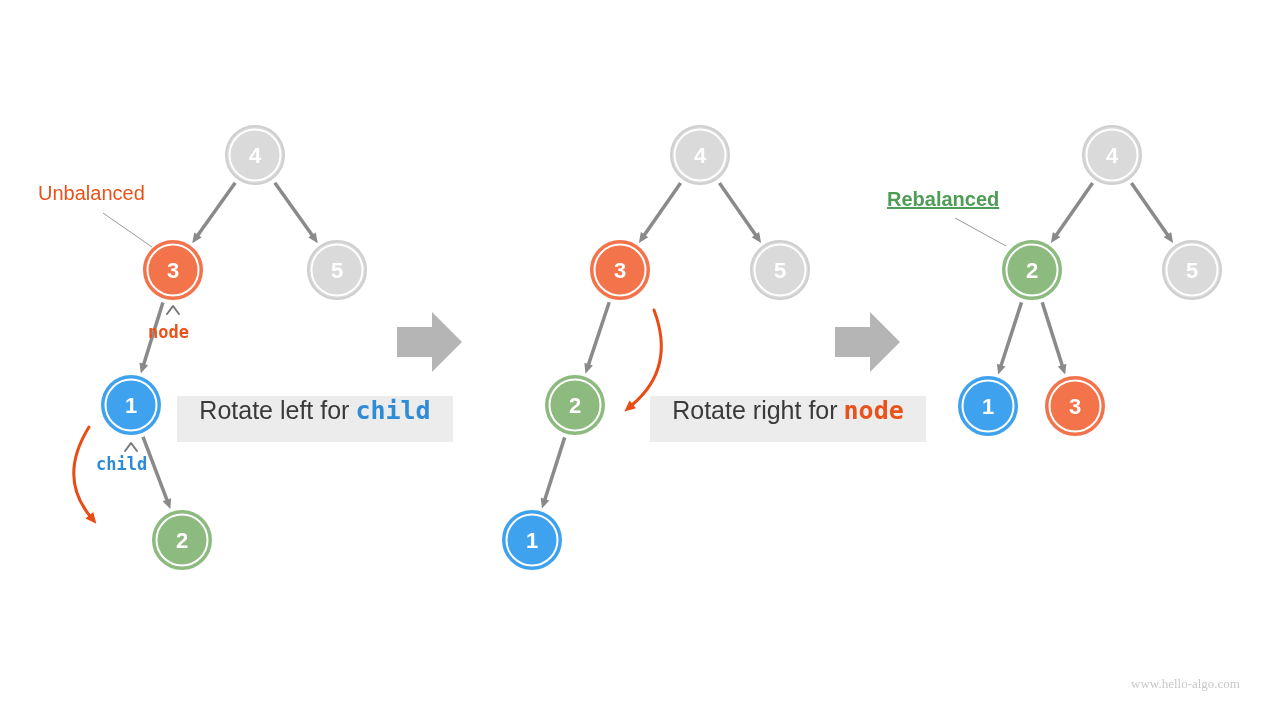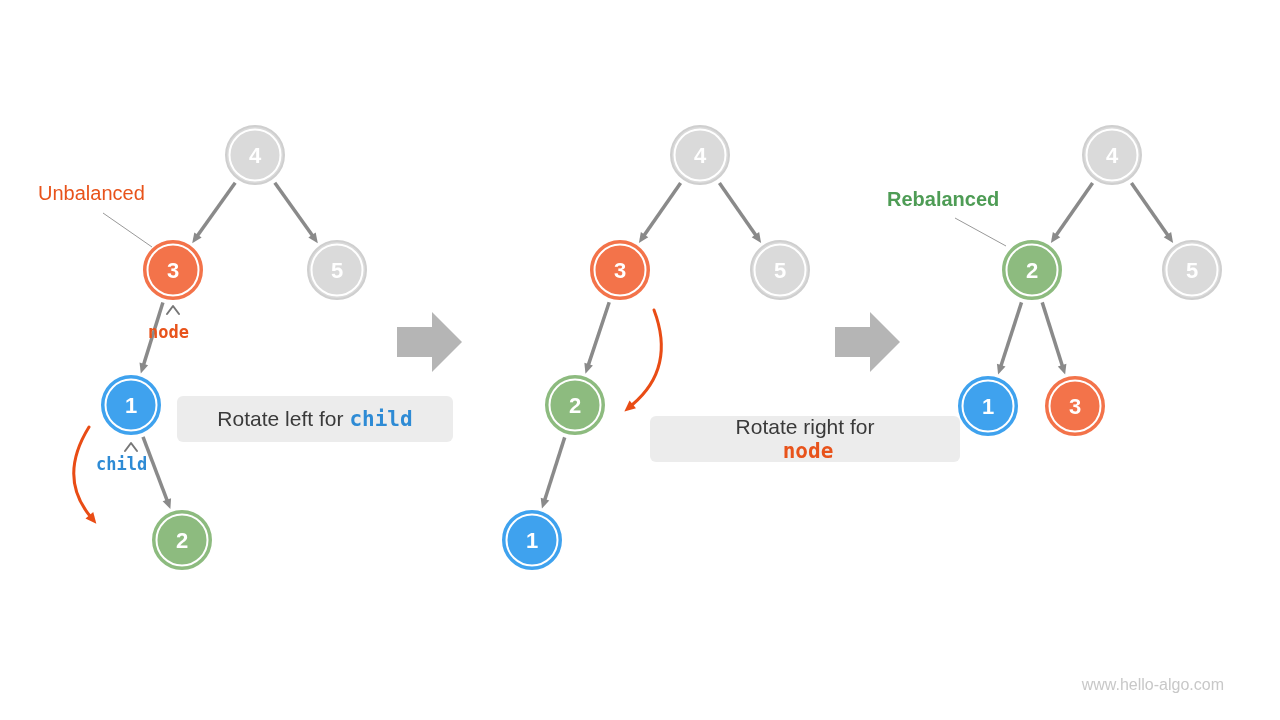--- a/index.html
+++ b/index.html
@@ -26,43 +26,43 @@
   .marker-gray{fill:var(--edge-gray);}
   .marker-red{fill:var(--arrow-red);}
   .pointer-line{stroke:#999999;stroke-width:1;fill:none;}
   .caret{stroke:#777777;stroke-width:2;fill:none;stroke-linecap:round;stroke-linejoin:round;}
   .rotate-arrow{stroke:var(--arrow-red);stroke-width:3;fill:none;stroke-linecap:round;}
   .block-arrow{fill:var(--block-arrow-gray);}
 
   
   .lbl{position:absolute;white-space:nowrap;}
   .lbl-unbalanced{left:38px;top:182px;font-size:20px;font-weight:normal;color:var(--accent-red-orange);}
-  .lbl-rebalanced{left:887px;top:188px;font-size:20px;font-weight:bold;color:var(--accent-green);}
+  .lbl-rebalanced{left:887px;top:188px;font-size:20px;font-weight:bold;color:var(--accent-green);text-decoration:underline;}
   .lbl-node{left:148px;top:322px;font-family:"DejaVu Sans Mono","Liberation Mono",monospace;
     font-size:17px;font-weight:bold;color:var(--accent-red-orange);}
   .lbl-child{left:96px;top:454px;font-family:"DejaVu Sans Mono","Liberation Mono",monospace;
     font-size:17px;font-weight:bold;color:var(--accent-blue);}
 
   .callout{
-    position:absolute;height:46px;background:var(--box-bg);border-radius:6px;
-    display:flex;align-items:center;justify-content:center;
-    font-size:21px;color:var(--box-text);
+    position:absolute;height:46px;background:var(--box-bg);border-radius:0;
+    display:flex;align-items:flex-start;justify-content:center;
+    font-size:25px;color:var(--box-text);
   }
   .callout .kw{
     font-family:"DejaVu Sans Mono","Liberation Mono",monospace;font-weight:bold;margin-left:6px;
   }
   .callout-1{left:177px;top:396px;width:276px;}
-  .callout-2{left:650px;top:416px;width:310px;flex-direction:column;}
+  .callout-2{left:650px;top:396px;width:276px;}
   .kw-blue{color:var(--accent-blue);}
   .kw-orange{color:var(--accent-red-orange);}
 
   .watermark{
-    position:absolute;right:56px;top:676px;
-    font-family:Liberation Sans, sans-serif;
-    font-size:16px;color:var(--watermark);
+    position:absolute;right:40px;top:676px;
+    font-family:Liberation Serif, serif;
+    font-size:13px;color:var(--watermark);
   }
 </style>
 </head>
 <body>
 
 <div class="stage">
 
   <svg class="diagram" width="1280" height="720" viewBox="0 0 1280 720">
     <defs>
       <marker id="arrow-gray" markerUnits="userSpaceOnUse" markerWidth="14" markerHeight="12" refX="1" refY="0" orient="auto" viewBox="-1 -6 14 12">

